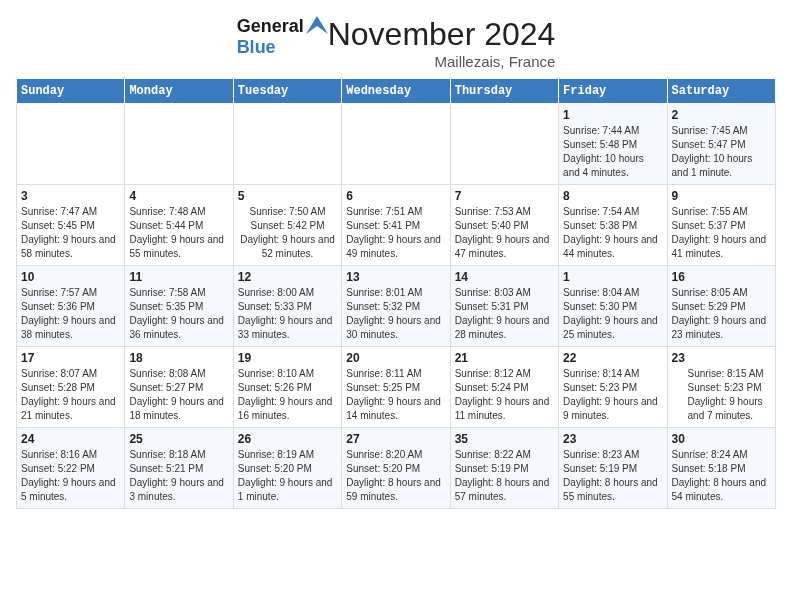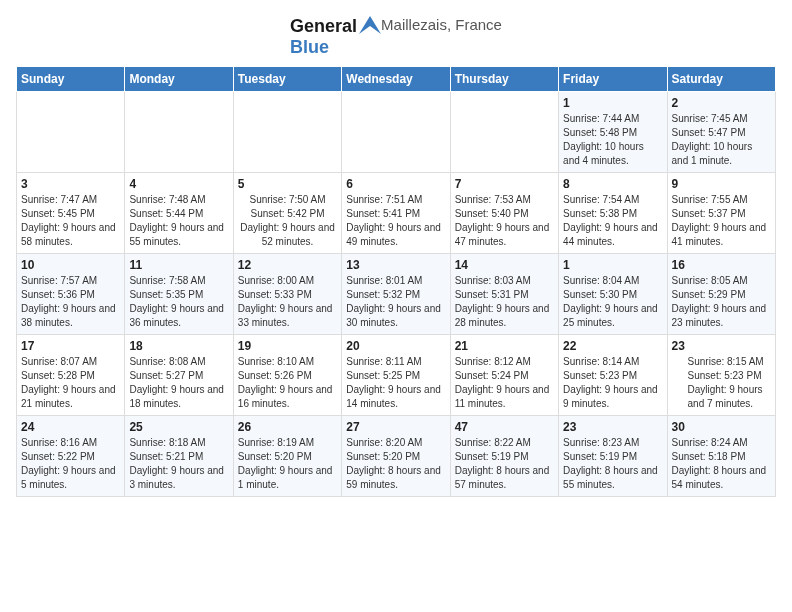--- a/index.html
+++ b/index.html
@@ -37,20 +37,21 @@
       border-collapse: collapse;
     }
     thead tr th {
       background: #3a7bbf;
       color: #fff;
       font-size: 12px;
       font-weight: bold;
       padding: 5px 4px;
       text-align: left;
       border: 1px solid #fff;
+      font-family: Liberation Mono, monospace;
     }
     tbody tr td {
       vertical-align: top;
       border: 1px solid #ddd;
       padding: 4px 4px;
       font-size: 10.5px;
       color: #222;
       background: #fff;
       width: calc(100%/7);
       min-height: 80px;
@@ -89,20 +90,21 @@
               <polygon points="0,18 11,0 22,18 11,10" fill="#3a7bbf"></polygon>
             </svg>
           </span>
         </div>
         <div></div>
       </div>
       <div style="font-size:18px;font-weight:bold;color:#3a7bbf;margin-top:-2px;">Blue</div>
     </div>
   </div>
   <div class="title-block">
+    <div class="month-title">November 2024</div>
     <div class="location">Maillezais, France</div>
   </div>
 </div>
 
 <table>
   <thead>
     <tr id="header-row">
     <th>Sunday</th>
         <th>Monday</th>
         <th>Tuesday</th>
@@ -283,21 +285,21 @@
 Sunset: 5:20 PM
 Daylight: 9 hours and 1 minute.</div>
         </td>
         <td>
           <span class="day-num">27</span>
           <div class="day-info" style="white-space: pre-line;">Sunrise: 8:20 AM
 Sunset: 5:20 PM
 Daylight: 8 hours and 59 minutes.</div>
         </td>
         <td>
-          <span class="day-num">47</span>
+          <span class="day-num">35</span>
           <div class="day-info" style="white-space: pre-line;">Sunrise: 8:22 AM
 Sunset: 5:19 PM
 Daylight: 8 hours and 57 minutes.</div>
         </td>
         <td>
           <span class="day-num">23</span>
           <div class="day-info" style="white-space: pre-line;">Sunrise: 8:23 AM
 Sunset: 5:19 PM
 Daylight: 8 hours and 55 minutes.</div>
         </td>

